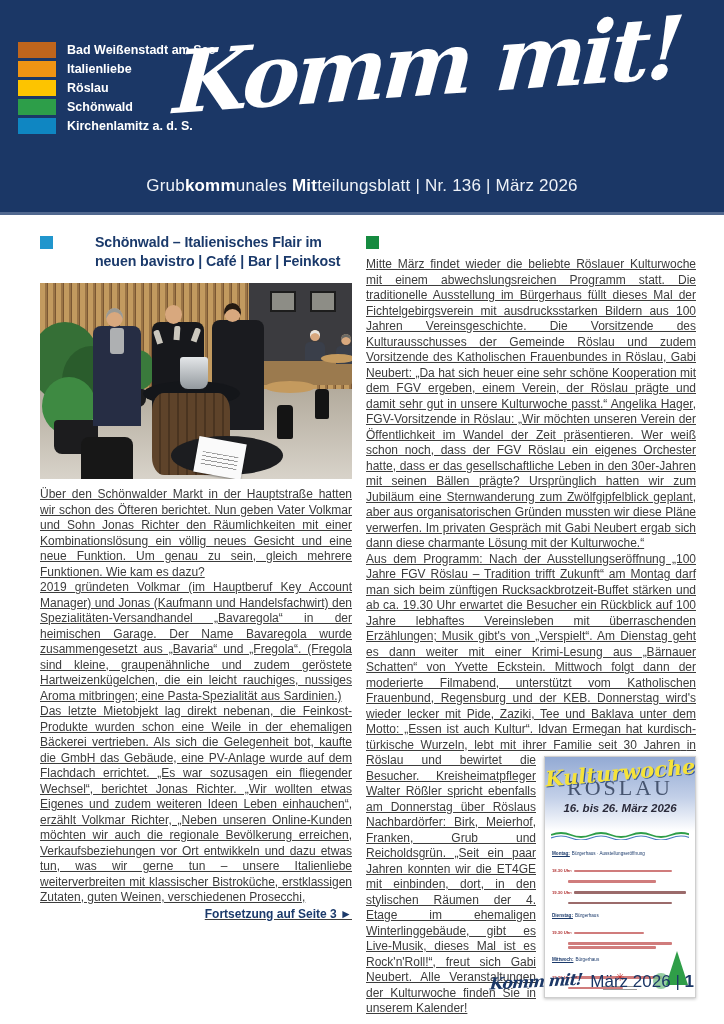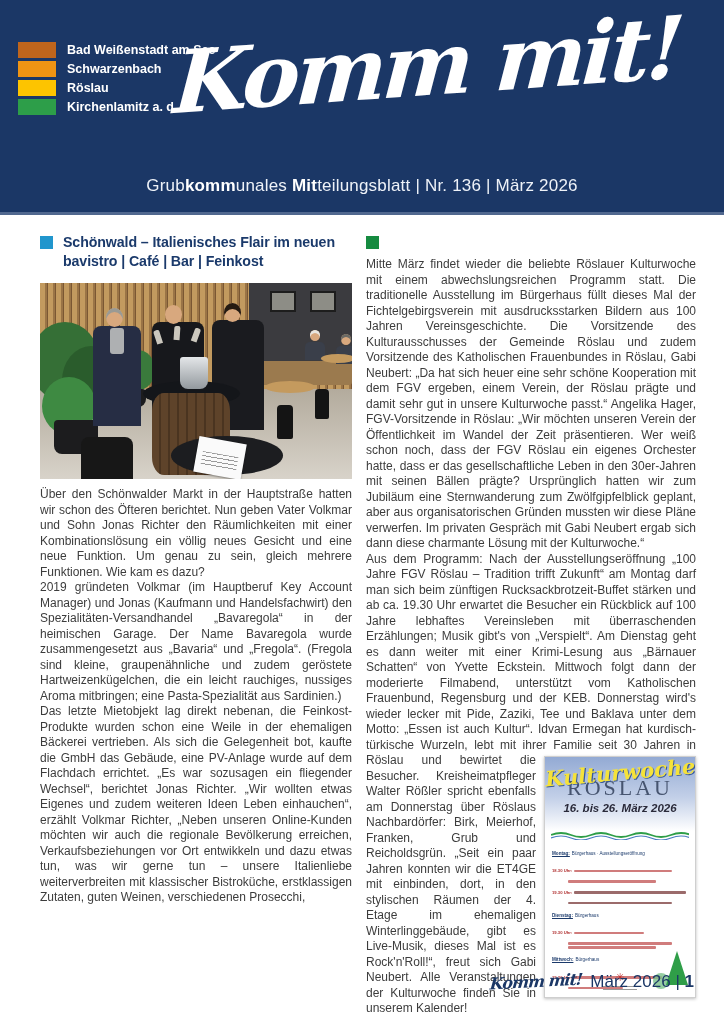--- a/index.html
+++ b/index.html
@@ -28,24 +28,24 @@
 
   
   .content { display:flex; gap:14px; padding:18px 28px 0 40px; }
   .col-left  { width:312px; flex:0 0 312px; }
   .col-right { width:330px; flex:0 0 330px; }
 
   .title-row { display:flex; gap:10px; align-items:flex-start; }
   .marker { width:13px; height:13px; margin-top:3px; flex:0 0 13px; }
   .marker-blue  { background:#2196cd; }
   .marker-green { background:#168b40; }
-  .article-title { font-size:14.2px; font-weight:bold; color:#1b3a6b; line-height:19px; letter-spacing:-.1px; }
+  .article-title { font-size:14.2px; font-weight:bold; color:#1b3a6b; line-height:19px; letter-spacing:-.1px;margin-left:32px; }
   .col-right .article-title { white-space:nowrap; font-size:13.6px; }
 
-  .body-text { margin-top:8px; font-size:12px; line-height:15.5px; color:#3c3c3c; text-align:justify; }
+  .body-text { margin-top:8px; font-size:12px; line-height:15.5px; color:#3c3c3c; text-align:justify;text-decoration:underline; }
   .body-text p { margin:0; }
   .continuation { display:block; text-align:right; font-weight:bold; color:#1b3a6b; font-size:12px; margin-top:1px; }
 
   
   .photo { position:relative; width:312px; height:196px; margin-top:12px; overflow:hidden; background:#c9c4bb; }
   .ph-wood { position:absolute; left:0; top:0; right:0; height:56%;
     background:repeating-linear-gradient(90deg,#c29a5f 0 5px,#9a7446 5px 7px,#7a5733 7px 8px); }
   .ph-darkwall { position:absolute; top:0; right:0; width:33%; height:40%; background:#3b3b3f; }
   .ph-frame { position:absolute; background:#8d8d86; border:2px solid #1d1d1d; width:26px; height:21px; top:8px; }
   .ph-frame.f1 { right:56px; } .ph-frame.f2 { right:16px; }
@@ -145,25 +145,29 @@
 <div class="page">
 
   <div class="header">
     <div class="towns">
       <div class="town-row">
         <span class="town-swatch"></span>
         <span class="town-label">Bad Weißenstadt am See</span>
       </div>
       <div class="town-row">
         <span class="town-swatch"></span>
-        <span class="town-label">Schwarzenbach</span>
+        <span class="town-label">Italienliebe</span>
       </div>
       <div class="town-row">
         <span class="town-swatch"></span>
         <span class="town-label">Röslau</span>
+      </div>
+      <div class="town-row">
+        <span class="town-swatch"></span>
+        <span class="town-label">Schönwald</span>
       </div>
       <div class="town-row">
         <span class="town-swatch"></span>
         <span class="town-label">Kirchenlamitz a. d. S.</span>
       </div>
     </div>
     <div class="logo-script">Komm mit!</div>
     <div class="subtitle"><span>Grub</span><b>komm</b><span>unales </span><b>Mit</b><span>teilungsblatt | Nr. 136 | März 2026</span></div>
   </div>
 
@@ -218,20 +222,21 @@
         <div class="ph-menu">
             <div class="ph-menu-lines"></div>
           </div>
         <div class="ph-stool"></div>
       </div>
 
       <div class="body-text">
         <p>Über den Schönwalder Markt in der Hauptstraße hatten wir schon des Öfteren berichtet. Nun geben Vater Volkmar und Sohn Jonas Richter den Räumlichkeiten mit einer Kombinationslösung ein völlig neues Gesicht und eine neue Funktion. Um genau zu sein, gleich mehrere Funktionen. Wie kam es dazu?</p>
         <p>2019 gründeten Volkmar (im Hauptberuf Key Account Manager) und Jonas (Kaufmann und Handelsfachwirt) den Spezialitäten-Versandhandel „Bavaregola“ in der heimischen Garage. Der Name Bavaregola wurde zusammengesetzt aus „Bavaria“ und „Fregola“. (Fregola sind kleine, graupenähnliche und zudem geröstete Hartweizenkügelchen, die ein leicht rauchiges, nussiges Aroma mitbringen; eine Pasta-Spezialität aus Sardinien.)</p>
         <p>Das letzte Mietobjekt lag direkt nebenan, die Feinkost-Produkte wurden schon eine Weile in der ehemaligen Bäckerei vertrieben. Als sich die Gelegenheit bot, kaufte die GmbH das Gebäude, eine PV-Anlage wurde auf dem Flachdach errichtet. „Es war sozusagen ein fliegender Wechsel“, berichtet Jonas Richter. „Wir wollten etwas Eigenes und zudem weiteren Ideen Leben einhauchen“, erzählt Volkmar Richter, „Neben unseren Online-Kunden möchten wir auch die regionale Bevölkerung erreichen, Verkaufsbeziehungen vor Ort entwikkeln und dazu etwas tun, was wir gerne tun – unsere Italienliebe weiterverbreiten mit klassischer Bistroküche, erstklassigen Zutaten, guten Weinen, verschiedenen Prosecchi,</p>
+        <span class="continuation">Fortsetzung auf Seite 3 ►</span>
       </div>
     </div>
 
     <div class="col-right">
       <div class="title-row">
         <span class="marker marker-green"></span>
       </div>
 
       <div class="body-text">
         <p>Mitte März findet wieder die beliebte Röslauer Kulturwoche mit einem abwechslungsreichen Programm statt. Die traditionelle Ausstellung im Bürgerhaus füllt dieses Mal der Fichtelgebirgsverein mit ausdrucksstarken Bildern aus 100 Jahren Vereinsgeschichte. Die Vorsitzende des Kulturausschusses der Gemeinde Röslau und zudem Vorsitzende des Katholischen Frauenbundes in Röslau, Gabi Neubert: „Da hat sich heuer eine sehr schöne Kooperation mit dem FGV ergeben, einem Verein, der Röslau prägte und damit sehr gut in unsere Kulturwoche passt.“ Angelika Hager, FGV-Vorsitzende in Röslau: „Wir möchten unseren Verein der Öffentlichkeit im Wandel der Zeit präsentieren. Wer weiß schon noch, dass der FGV Röslau ein eigenes Orchester hatte, dass er das gesellschaftliche Leben in den 30er-Jahren mit seinen Bällen prägte? Ursprünglich hatten wir zum Jubiläum eine Sternwanderung zum Zwölfgipfelblick geplant, aber aus organisatorischen Gründen mussten wir diese Pläne verwerfen. Im privaten Gespräch mit Gabi Neubert ergab sich dann diese charmante Lösung mit der Kulturwoche.“</p>

